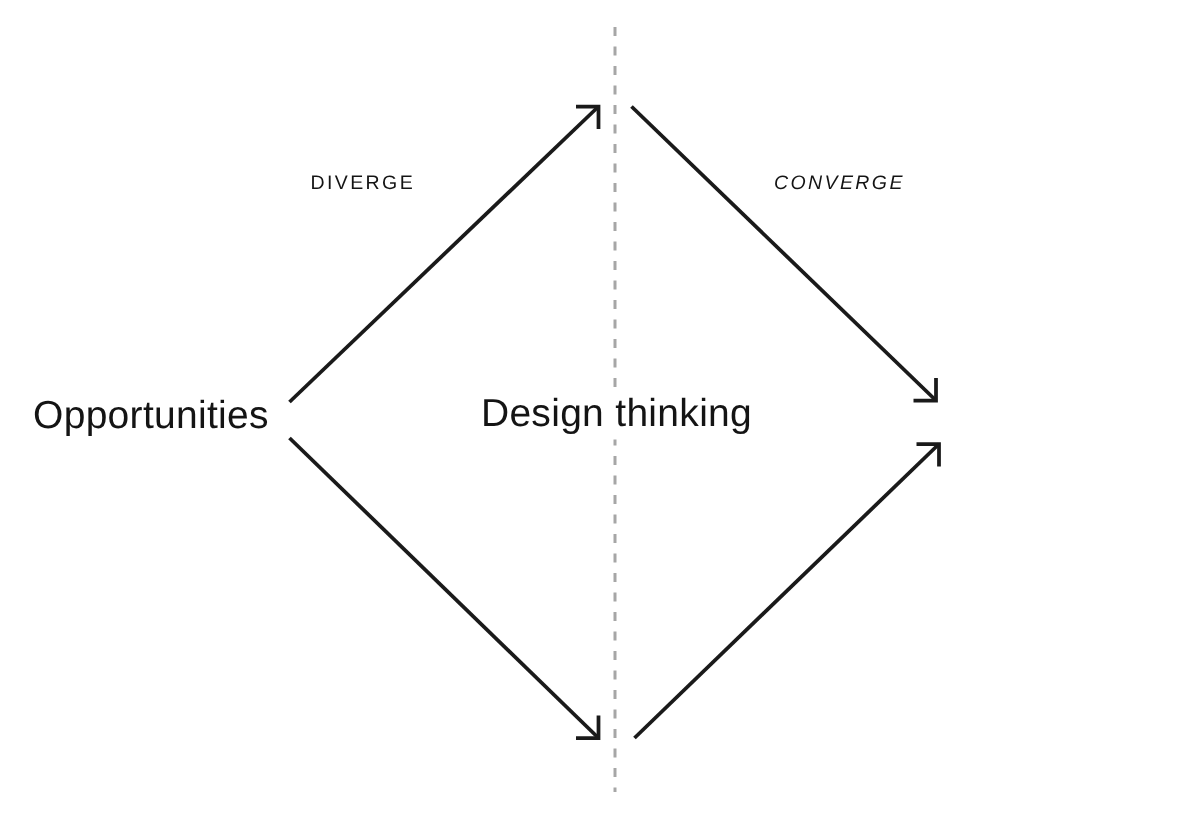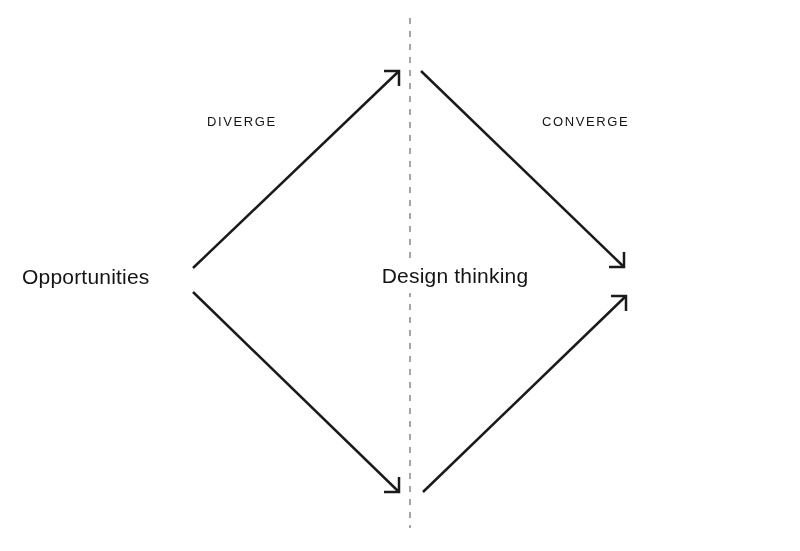--- a/index.html
+++ b/index.html
@@ -23,46 +23,45 @@
   .stage svg {
     position: absolute;
     left: 0; top: 0;
   }
   .label {
     position: absolute;
     color: var(--text);
     white-space: nowrap;
   }
   .label.big {
-    font-size: 21px;
+    font-size: 26px;
     font-weight: 500;
     line-height: 29px;
     letter-spacing: 0.2px;
   }
   .label.small {
     font-size: 13px;
     font-weight: 500;
     letter-spacing: 1.6px;
     line-height: 16px;
   }
   .label.opportunities { left: 22px; top: 262px; }
   .label.design-thinking {
     left: 411px; top: 258px;
     transform: translateX(-50%);
     background: var(--background);
     padding: 3px 8px;
-    margin-left: 44px;
   }
   .label.actionable {
     left: 650px; top: 250px;
     width: 150px;
     white-space: normal;
   }
   .label.diverge  { left: 207px; top: 114px; }
-  .label.converge { left: 542px; top: 114px; }
+  .label.converge { left: 516px; top: 114px; font-style: italic; }
 </style>
 </head>
 <body>
 
 <div class="stage">
 
   <svg width="800" height="551" viewBox="0 0 800 551">
 
     <line x1="410" y1="18" x2="410" y2="528" stroke="var(--dash)" stroke-width="2" stroke-dasharray="6 7"></line>
 

